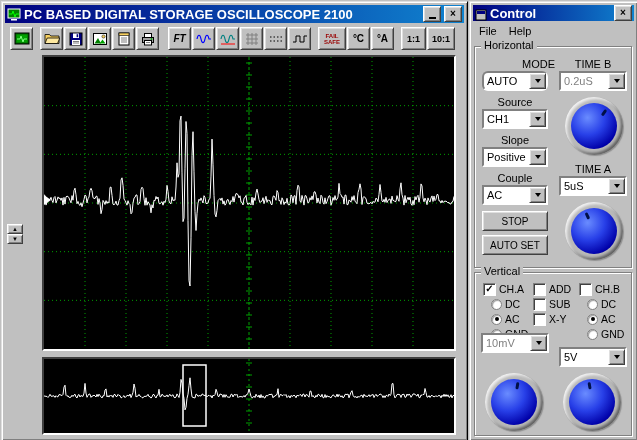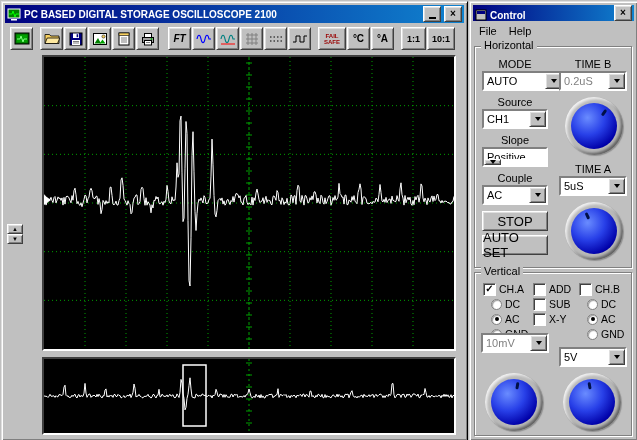--- a/index.html
+++ b/index.html
@@ -6,21 +6,21 @@
   body{width:637px;height:440px;position:relative;background:#c0c0c0;overflow:hidden;
        font-family:"Liberation Sans",sans-serif;font-size:11px;color:#000;}
   .window{position:absolute;background:#c0c0c0;border:1px solid;
           border-color:#dfdfdf #000 #000 #dfdfdf;
           box-shadow:inset 1px 1px 0 #fff,inset -1px -1px 0 #808080;}
   #main-window{left:1px;top:1px;width:465px;height:438px;}
   #control-window{left:469px;top:1px;width:167px;height:438px;}
   .titlebar{position:absolute;left:3px;right:3px;top:3px;height:18px;
             background:linear-gradient(90deg,#000080,#1084d0);
             display:flex;align-items:center;gap:3px;padding:0 2px;box-sizing:border-box;}
-  .titlebar .title{color:#fff;font-weight:bold;font-size:10px;flex:1;white-space:nowrap;overflow:hidden;}
+  .titlebar .title{color:#fff;font-weight:bold;font-size:13px;flex:1;white-space:nowrap;overflow:hidden;}
   .tb-btn{width:16px;height:14px;background:#c0c0c0;border:1px solid;
           border-color:#fff #404040 #404040 #fff;box-shadow:inset 1px 1px 0 #dfdfdf,inset -1px -1px 0 #808080;
           display:flex;align-items:center;justify-content:center;font-size:10px;font-weight:bold;line-height:10px;}
   .minbar{width:7px;height:2px;background:#000;margin-top:7px;}
   .btn95{background:#c0c0c0;border:1px solid;border-color:#fff #404040 #404040 #fff;
          box-shadow:inset 1px 1px 0 #dfdfdf,inset -1px -1px 0 #808080;
          display:flex;align-items:center;justify-content:center;box-sizing:border-box;}
   
   .toolbar{position:absolute;left:3px;right:3px;top:23px;height:27px;display:flex;align-items:center;padding-left:5px;}
   .tool{width:23px;height:23px;margin-right:1px;flex:none;position:relative;font-size:9px;}
@@ -61,21 +61,21 @@
   .radio{width:11px;height:11px;border-radius:50%;background:#fff;border:1px solid #808080;
          box-shadow:inset 1px 1px 1px #a0a0a0;display:flex;align-items:center;justify-content:center;flex:none;box-sizing:border-box;}
   .dot{width:4px;height:4px;border-radius:50%;background:#000;}
   .knob{position:absolute;border-radius:50%;background:#b9b9b9;
         box-shadow:inset 2px 2px 3px #f2f2f2,inset -2px -2px 3px #5f5f5f,1px 1px 1px #909090;
         display:flex;align-items:center;justify-content:center;}
   .knob .cap{width:80%;height:80%;border-radius:50%;position:relative;
         background:radial-gradient(circle at 36% 32%, #6a8cff 0%, #2840e8 40%, #0000a8 75%, #000070 100%);}
   .ptr-wrap{position:absolute;left:0;top:0;right:0;bottom:0;transform:rotate(var(--rot,0deg));}
   .ptr{position:absolute;left:50%;top:6%;width:3px;height:16%;margin-left:-1.5px;background:#001048;border-radius:2px;}
-  .pushbtn{position:absolute;font-size:13px;}
+  .pushbtn{position:absolute;font-size:10px;}
 </style>
 </head>
 <body>
 
 <div class="window" id="main-window">
 
   <div class="titlebar">
     <span style="display:flex;">
       <svg width="14" height="14" viewBox="0 0 14 14">
           <rect x="1" y="2" width="12" height="9" fill="#008000" stroke="#fff" stroke-width="1"></rect>
@@ -288,38 +288,38 @@
   </div>
 
   <div class="menubar">
     <span class="menu-item">File</span>
     <span class="menu-item">Help</span>
   </div>
 
   <div class="groupbox" style="left:4px;top:44px;width:156px;height:220px;">
     <span class="gb-label">Horizontal</span>
 
-    <span class="ctl-label" style="left:0;width:80px;top:11px;">MODE</span>
-    <div class="combo" style="left:7px;top:24px;width:82px;">
+    <span class="ctl-label" style="left:0;width:80px;top:11px;text-align:right;">MODE</span>
+    <div class="combo" style="left:7px;top:24px;width:66px;border-radius:6px;">
       <span class="txt">AUTO</span>
       <span class="dd">
           <span class="arr"></span>
         </span>
     </div>
 
     <span class="ctl-label" style="left:0;width:80px;top:49px;">Source</span>
     <div class="combo" style="left:7px;top:62px;width:66px;">
       <span class="txt">CH1</span>
       <span class="dd">
           <span class="arr"></span>
         </span>
     </div>
 
     <span class="ctl-label" style="left:0;width:80px;top:87px;">Slope</span>
-    <div class="combo" style="left:7px;top:100px;width:66px;flex-direction:column;">
+    <div class="combo" style="left:7px;top:100px;width:66px;">
       <span class="txt">Positive</span>
       <span class="dd">
           <span class="arr"></span>
         </span>
     </div>
 
     <span class="ctl-label" style="left:0;width:80px;top:125px;">Couple</span>
     <div class="combo" style="left:7px;top:138px;width:66px;">
       <span class="txt">AC</span>
       <span class="dd">

